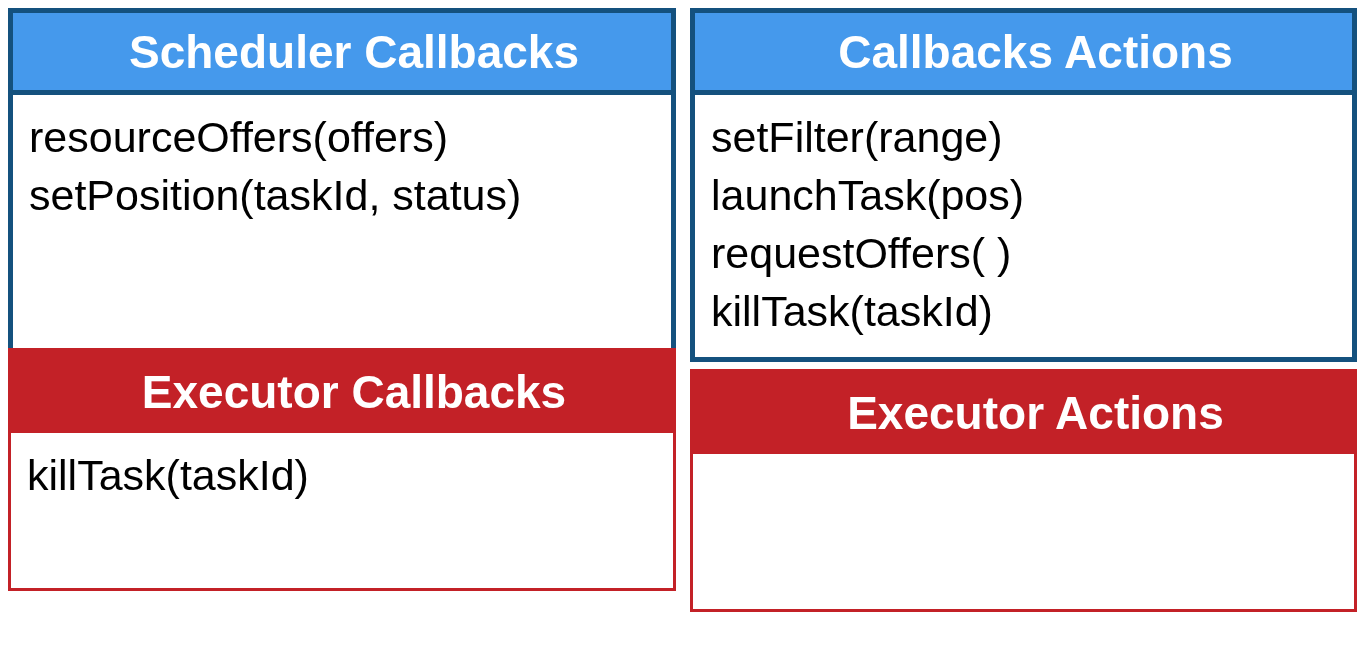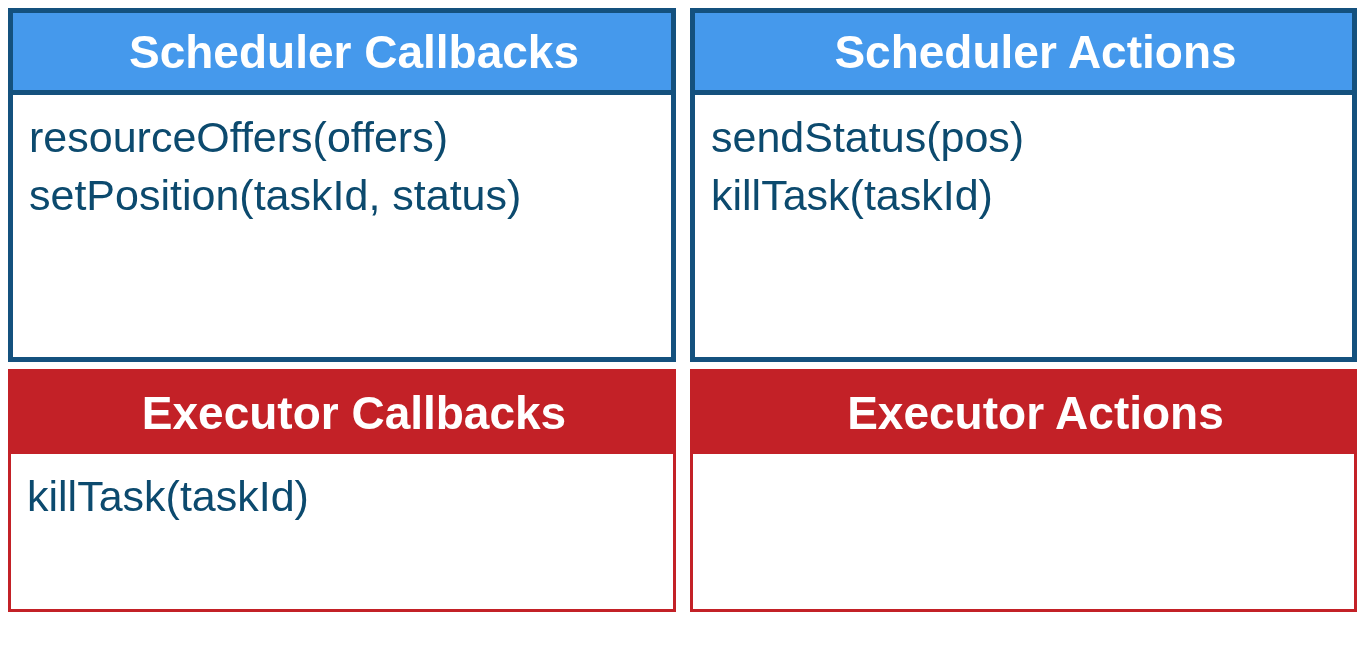--- a/index.html
+++ b/index.html
@@ -41,43 +41,45 @@
     height: 77px;
   }
   .red .box-header {
     background: #C32127;
     height: 82px;
   }
   .box-body {
     padding: 13px 8px 0 16px;
     font-size: 43px;
     line-height: 58px;
-    color: #0c4a6e;
+    color: #000000;
     white-space: nowrap;
   }
   #box-scheduler-callbacks { left: 8px;   top: 8px;   width: 668px; height: 354px; }
   #box-scheduler-actions   { left: 690px; top: 8px;   width: 667px; height: 354px; }
-  #box-executor-callbacks  { left: 8px;   top: 369px; width: 668px; height: 243px; }
+  #box-executor-callbacks  { left: 8px;   top: 348px; width: 668px; height: 243px; }
   #box-executor-actions    { left: 690px; top: 369px; width: 667px; height: 243px; }
 </style>
 </head>
 <body>
 
 <div class="box blue" id="box-scheduler-callbacks">
   <div class="box-header">Scheduler Callbacks</div>
   <div class="box-body">
     <div>resourceOffers(offers)</div>
     <div>setPosition(taskId, status)</div>
   </div>
 </div>
 
 <div class="box blue" id="box-scheduler-actions">
-  <div class="box-header">Scheduler Actions</div>
+  <div class="box-header">Callbacks Actions</div>
   <div class="box-body">
-    <div>sendStatus(pos)</div>
+    <div>setFilter(range)</div>
+    <div>launchTask(pos)</div>
+    <div>requestOffers( )</div>
     <div>killTask(taskId)</div>
   </div>
 </div>
 
 <div class="box red" id="box-executor-callbacks">
   <div class="box-header">Executor Callbacks</div>
   <div class="box-body">
     <div>killTask(taskId)</div>
   </div>
 </div>

